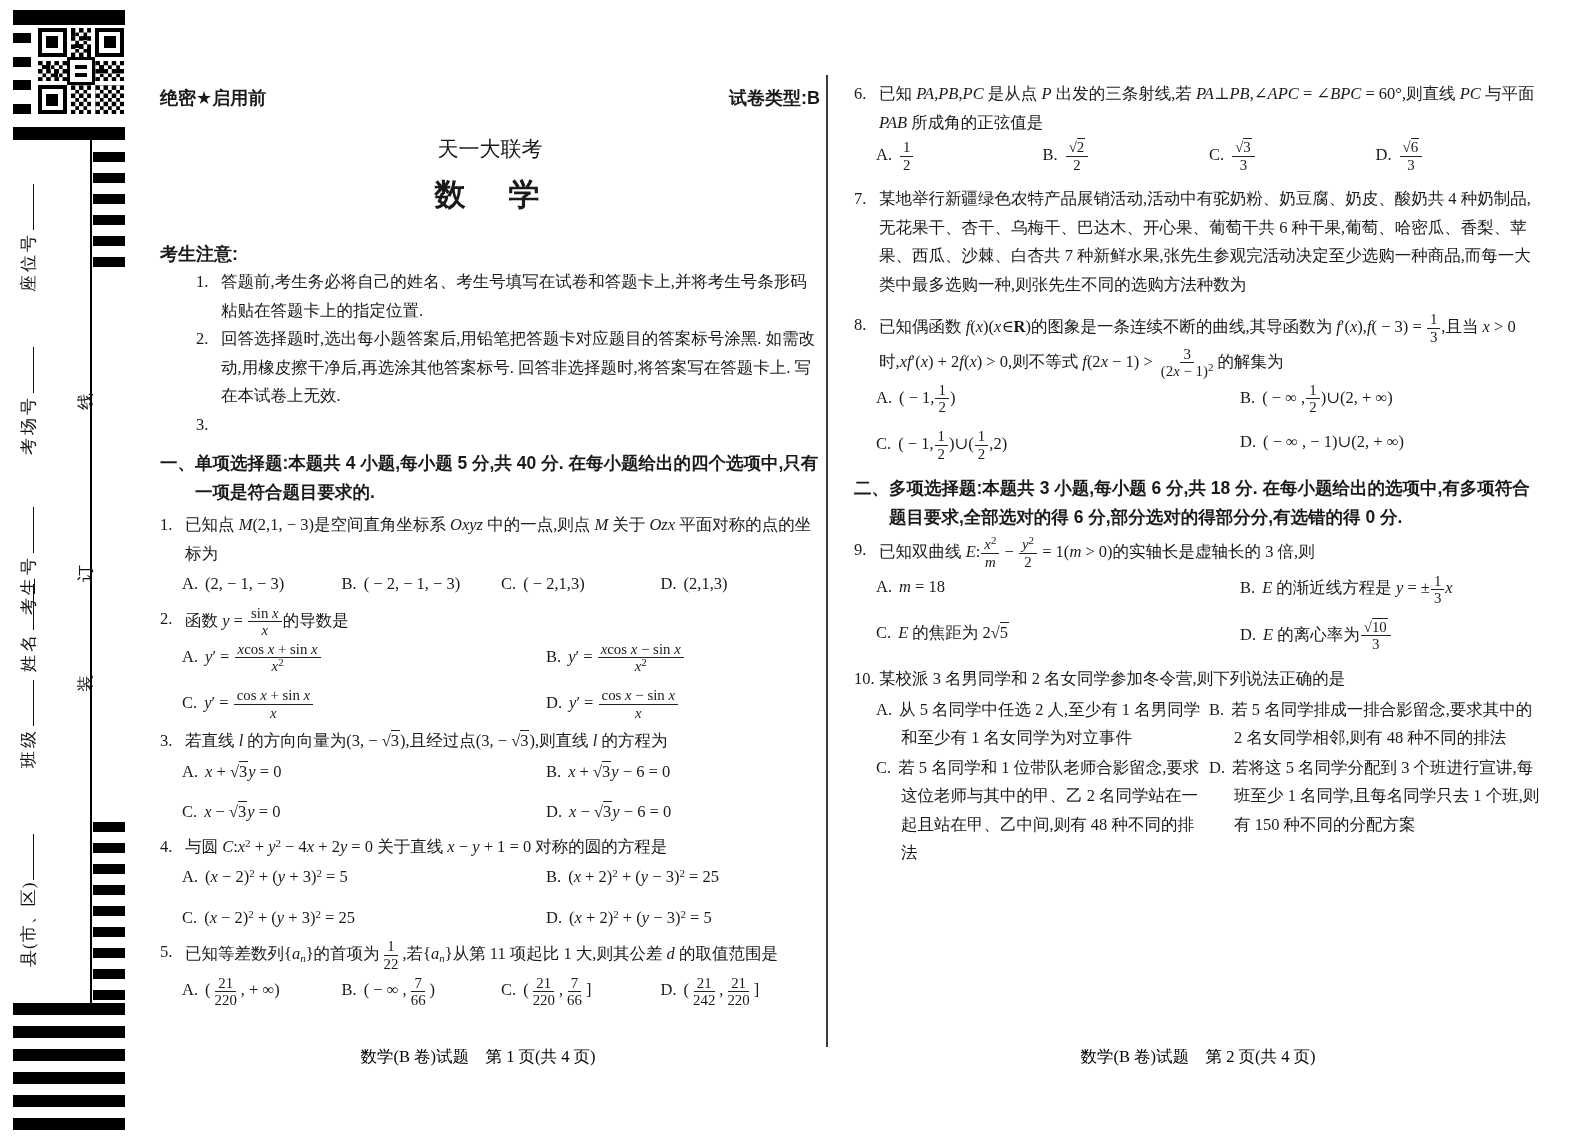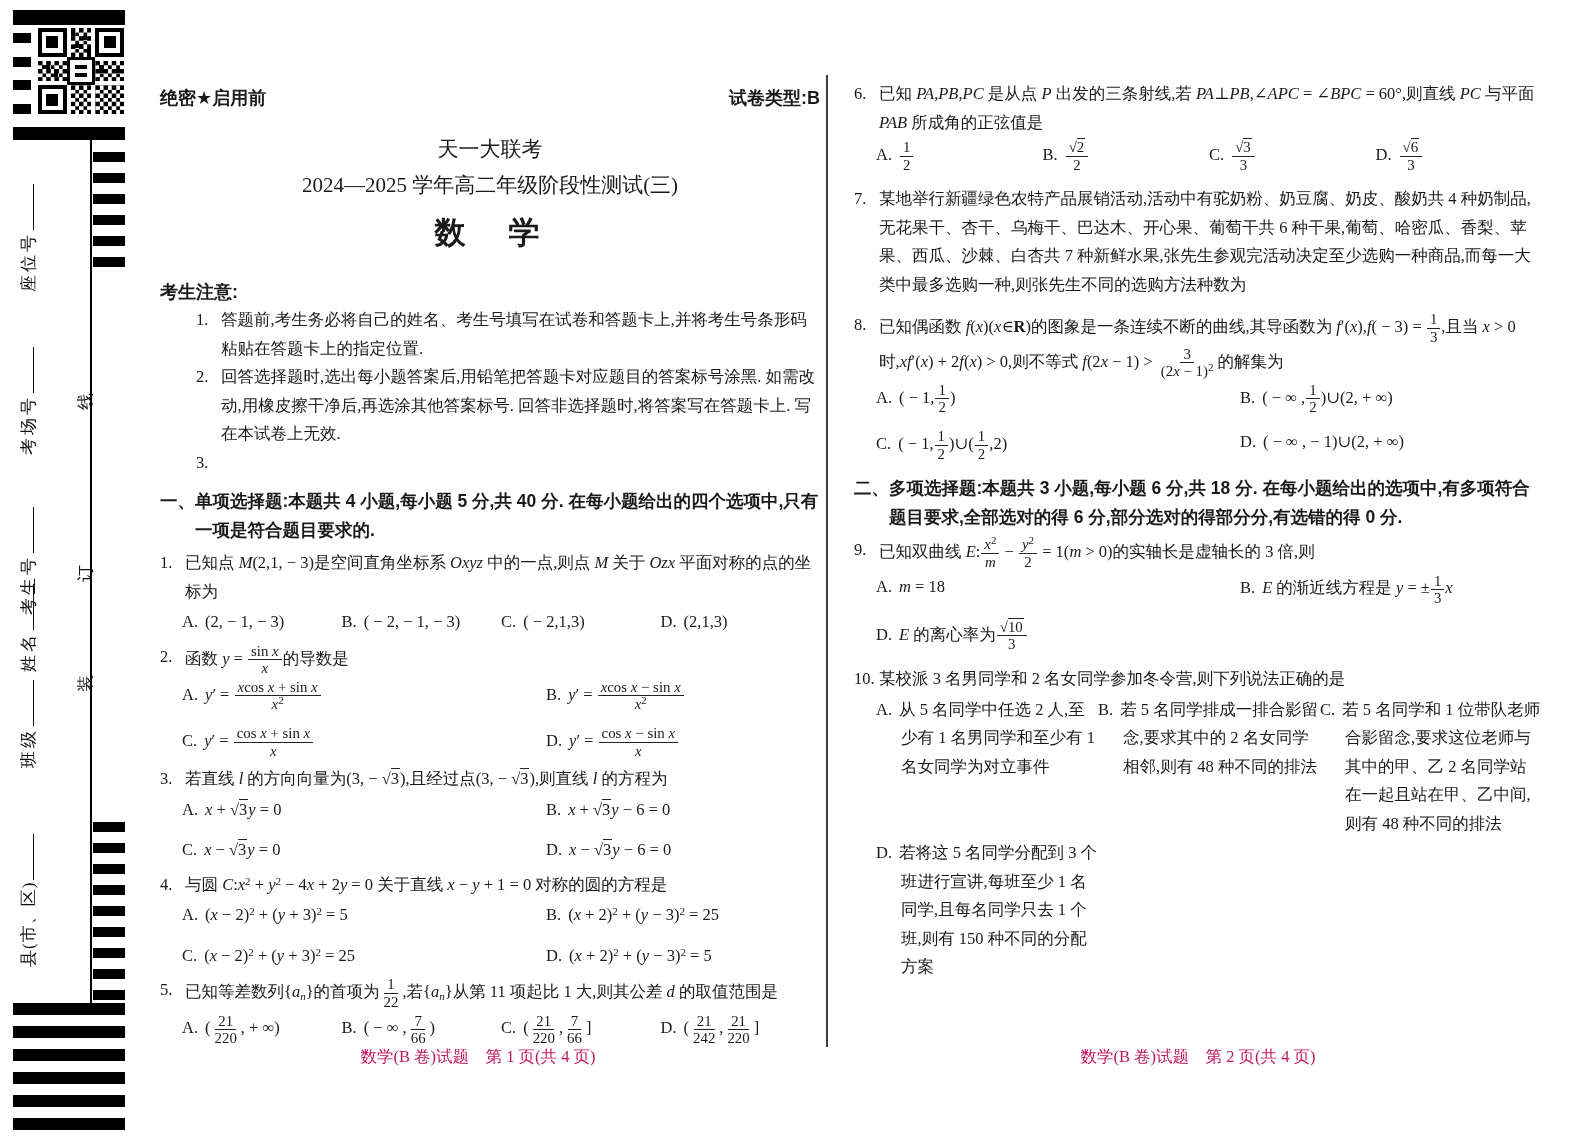--- a/index.html
+++ b/index.html
@@ -67,35 +67,35 @@
   .sec .sec-num{min-width:35px;flex:0 0 auto;}
   
   .q{margin-bottom:6px;}
   .col2 .q{margin-bottom:12px;}
   .q-stem{display:flex;line-height:28.5px;}
   .q-num{min-width:25px;flex:0 0 auto;}
   .q-text{flex:1;}
   .opts{display:grid;margin:2px 0 1px 22px;row-gap:4px;}
   .cols-4{grid-template-columns:repeat(4,1fr);}
   .cols-2{grid-template-columns:minmax(0,352px) 1fr;gap:12px;}
-  .cols-1{grid-template-columns:1fr 1fr 1fr;row-gap:1px;}
+  .cols-1{grid-template-columns:1fr 1fr;row-gap:1px;}
   .opt{padding-left:25px;text-indent:-25px;line-height:28.5px;}
   .opt-label{margin-right:7px;}
   
   i{font-style:italic;}
   sup{font-size:11px;line-height:0;vertical-align:5px;}
   sub{font-size:11px;line-height:0;vertical-align:-3px;}
   .fr{display:inline-flex;flex-direction:column;align-items:center;vertical-align:middle;
     line-height:1.12;font-size:0.9em;padding:0 1px;text-indent:0;}
   .fr>.n{border-bottom:1.3px solid #222;padding:0 3px;}
   .fr>.d{padding:0 3px;}
   .sq{white-space:nowrap;}
   .sq>.rd{border-top:1.3px solid #222;padding:0 1px 0 0;}
   
-  .footer{position:absolute;top:1046px;text-align:center;font-size:16.5px;color:#be185d;}
+  .footer{position:absolute;top:1046px;text-align:center;font-size:16.5px;color:#000000;}
   .footer1{left:148px;width:660px;}
   .footer2{left:854px;width:688px;}
 </style>
 </head>
 <body>
 
 <div class="paper">
 
   <div class="sidebar">
     <div class="bar-top"></div>
@@ -177,21 +177,20 @@
   </div>
 
   <div class="divider"></div>
 
   <div class="col col1">
     <div class="hdr-row">
       <span>绝密★启用前</span>
       <span>试卷类型:B</span>
     </div>
     <div class="org">天一大联考</div>
-    <div class="session">2024—2025 学年高二年级阶段性测试(三)</div>
     <div class="subject">数　学</div>
     <div class="notice-head">考生注意:</div>
     <div class="notices">
   <div class="notice">
     <span class="n-num">1.</span>
     <span class="n-text">答题前,考生务必将自己的姓名、考生号填写在试卷和答题卡上,并将考生号条形码粘贴在答题卡上的指定位置.</span>
   </div>
 
   <div class="notice">
     <span class="n-num">2.</span>
@@ -473,20 +472,23 @@
     <span class="opt-label">A.</span><span class="opt-text"><i>m</i> = 18</span>
   </div>
 
   <div class="opt">
     <span class="opt-label">B.</span><span class="opt-text"><i>E</i> 的渐近线方程是 <i>y</i> = ±<span class="fr">
                   <span class="n">1</span>
                   <span class="d">3</span>
                 </span><i>x</i></span>
   </div>
 
+  <div class="opt">
+    <span class="opt-label">C.</span><span class="opt-text"><i>E</i> 的焦距为 2<span class="sq">√<span class="rd">5</span></span></span>
+  </div>
 
   <div class="opt">
     <span class="opt-label">D.</span><span class="opt-text"><i>E</i> 的离心率为<span class="fr">
                   <span class="n"><span class="sq">√<span class="rd">10</span></span></span>
                   <span class="d">3</span>
                 </span></span>
   </div>
 </div>
   </div>
 

